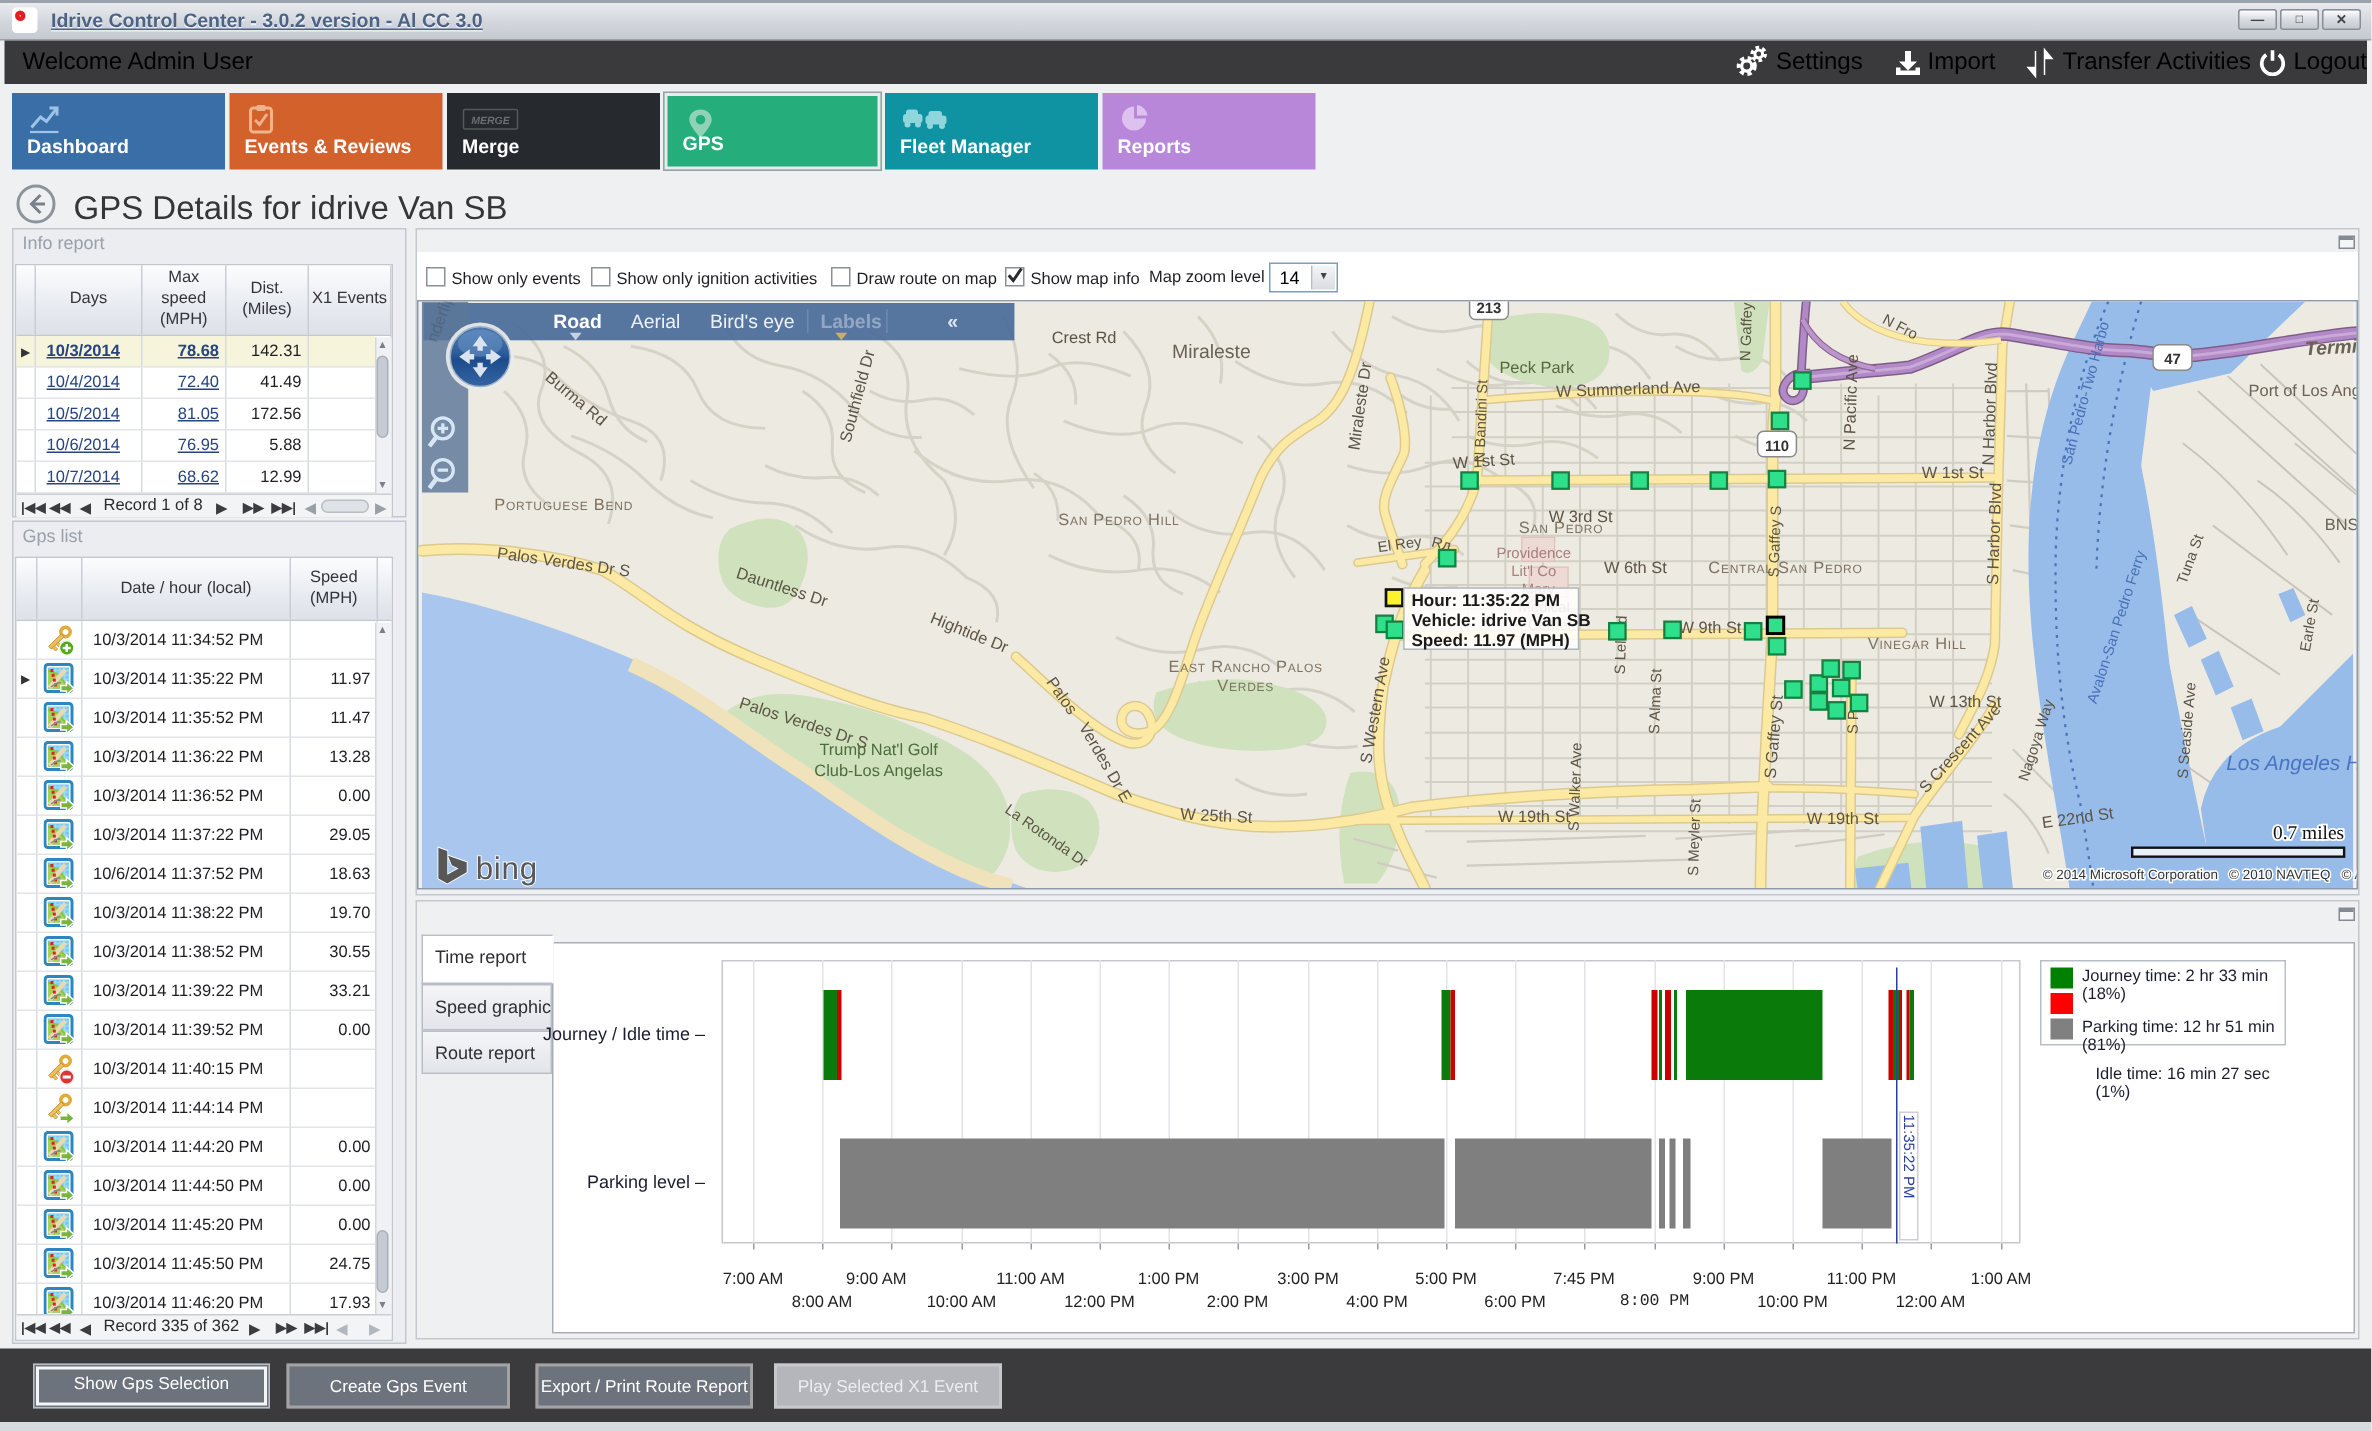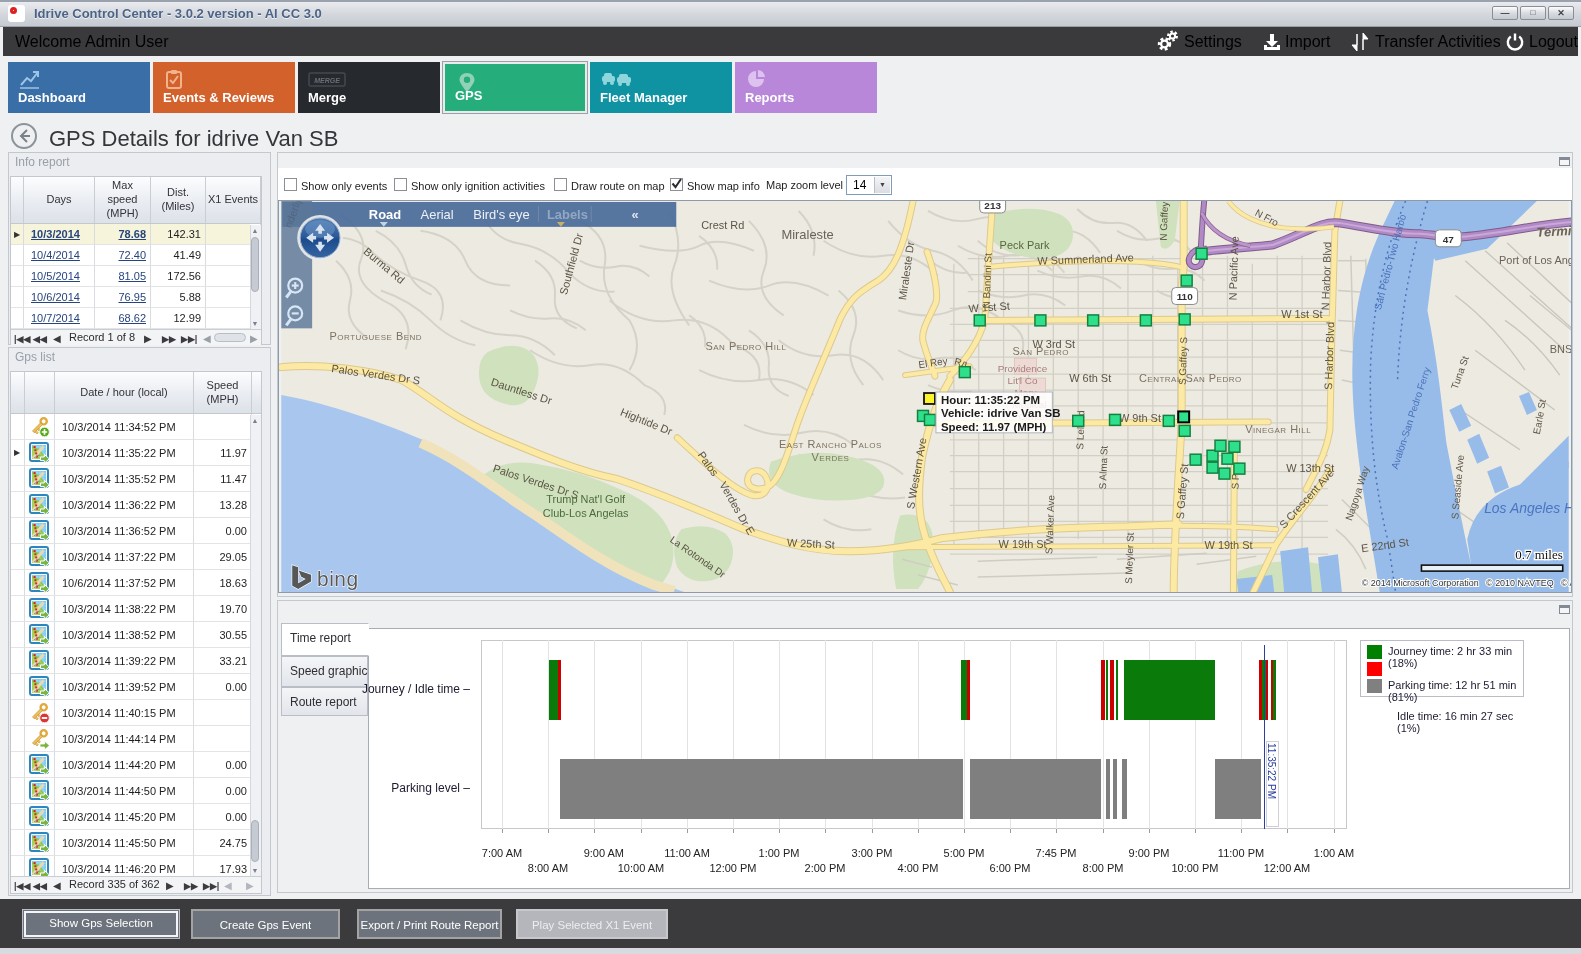--- a/index.html
+++ b/index.html
@@ -1,20 +1,20 @@
 <!DOCTYPE html>
 <html><head><meta charset="utf-8"><style>
 *{margin:0;padding:0;box-sizing:border-box;}
 body{font-family:"Liberation Sans",sans-serif;background:#eef0f1;}
 #page{position:relative;width:1581px;height:954px;background:#eef0f1;overflow:hidden;}
 .abs{position:absolute;}
 
 #titlebar{left:0;top:0;width:1581px;height:27px;background:linear-gradient(#e9ebee,#d2d6dc 55%,#c5cad2);border-bottom:1px solid #9aa0a8;border-top:2px solid #9aa3ad;}
 #title-ico{left:8px;top:5px;width:17px;height:17px;background:#fff;border-radius:3px;}
-#title-txt{left:34px;top:6px;font-size:13px;font-weight:bold;color:#4c6386;text-shadow:0 1px 0 #f0f2f5;}
+#title-txt{left:34px;top:6px;font-size:13px;font-weight:bold;color:#4c6386;text-shadow:0 1px 0 #f0f2f5;text-decoration:underline;}
 .winbtn{top:6px;width:26px;height:14px;border:1px solid #888d96;border-radius:2px;background:linear-gradient(#fdfdfe,#d9dce1 50%,#c4c9d0);color:#444;font-size:9px;text-align:center;line-height:12px;font-weight:bold;}
 
 #menubar{left:3px;top:27px;width:1575px;height:29px;background:#3a3a3c;color:#fff;}
 
 .tile{top:62px;height:51px;width:142px;color:#fff;}
 .tile .tlabel{position:absolute;left:10px;bottom:8px;font-size:13px;font-weight:bold;}
 .tile .ticon{position:absolute;left:10px;top:6px;}
 
 #backbtn{left:11px;top:123px;width:26px;height:26px;border-radius:50%;border:2px solid #8d939b;color:#6d737b;}
 #subtitle{left:49px;top:126px;font-size:22px;color:#35353a;}
@@ -1188,36 +1188,36 @@
 <div class="bar" style="left:970px;top:759px;width:131px;height:60px;background:#7f7f7f;"></div>
 <div class="bar" style="left:1106px;top:759px;width:4px;height:60px;background:#7f7f7f;"></div>
 <div class="bar" style="left:1113px;top:759px;width:4px;height:60px;background:#7f7f7f;"></div>
 <div class="bar" style="left:1122px;top:759px;width:5px;height:60px;background:#7f7f7f;"></div>
 <div class="bar" style="left:1215px;top:759px;width:46px;height:60px;background:#7f7f7f;"></div>
 <div class="bar" style="left:1267px;top:759px;width:9px;height:60px;background:#7f7f7f;"></div>
 <div class="abs" style="left:1264px;top:645px;width:1px;height:184px;background:#2b3f9e;"></div>
 <div class="abs" style="left:1266px;top:741px;width:13px;height:86px;background:#fff;border:1px solid #d0d0d4;"></div>
 <div class="abs" style="left:1266px;top:743px;font-size:10px;color:#2b3f9e;writing-mode:vertical-rl;">11:35:22 PM</div>
 <div class="abs" style="left:472px;top:847px;width:60px;text-align:center;font-size:11px;color:#222;">7:00 AM</div>
-<div class="abs" style="left:564px;top:847px;width:60px;text-align:right;font-size:11px;color:#222;">9:00 AM</div>
+<div class="abs" style="left:564px;top:847px;width:60px;text-align:left;font-size:11px;color:#222;">9:00 AM</div>
 <div class="abs" style="left:657px;top:847px;width:60px;text-align:center;font-size:11px;color:#222;">11:00 AM</div>
 <div class="abs" style="left:749px;top:847px;width:60px;text-align:center;font-size:11px;color:#222;">1:00 PM</div>
 <div class="abs" style="left:842px;top:847px;width:60px;text-align:center;font-size:11px;color:#222;">3:00 PM</div>
 <div class="abs" style="left:934px;top:847px;width:60px;text-align:center;font-size:11px;color:#222;">5:00 PM</div>
 <div class="abs" style="left:1026px;top:847px;width:60px;text-align:center;font-size:11px;color:#222;">7:45 PM</div>
 <div class="abs" style="left:1119px;top:847px;width:60px;text-align:center;font-size:11px;color:#222;">9:00 PM</div>
 <div class="abs" style="left:1211px;top:847px;width:60px;text-align:center;font-size:11px;color:#222;">11:00 PM</div>
 <div class="abs" style="left:1304px;top:847px;width:60px;text-align:center;font-size:11px;color:#222;">1:00 AM</div>
 <div class="abs" style="left:516px;top:862px;width:64px;text-align:center;font-size:11px;color:#222;">8:00 AM</div>
 <div class="abs" style="left:609px;top:862px;width:64px;text-align:center;font-size:11px;color:#222;">10:00 AM</div>
 <div class="abs" style="left:701px;top:862px;width:64px;text-align:center;font-size:11px;color:#222;">12:00 PM</div>
 <div class="abs" style="left:793px;top:862px;width:64px;text-align:center;font-size:11px;color:#222;">2:00 PM</div>
 <div class="abs" style="left:886px;top:862px;width:64px;text-align:center;font-size:11px;color:#222;">4:00 PM</div>
 <div class="abs" style="left:978px;top:862px;width:64px;text-align:center;font-size:11px;color:#222;">6:00 PM</div>
-<div class="abs" style="left:1071px;top:862px;width:64px;text-align:center;font-size:11px;color:#222;">8:00 PM</div>
+<div class="abs" style="left:1071px;top:862px;width:64px;text-align:center;font-size:11px;color:#222;font-family:Liberation Mono, monospace;">8:00 PM</div>
 <div class="abs" style="left:1163px;top:862px;width:64px;text-align:center;font-size:11px;color:#222;">10:00 PM</div>
 <div class="abs" style="left:1255px;top:862px;width:64px;text-align:center;font-size:11px;color:#222;">12:00 AM</div>
 <div class="abs" style="left:502.0px;top:829px;width:1px;height:4px;background:#9a9aa0;"></div>
 <div class="abs" style="left:548.2px;top:829px;width:1px;height:4px;background:#9a9aa0;"></div>
 <div class="abs" style="left:594.4px;top:829px;width:1px;height:4px;background:#9a9aa0;"></div>
 <div class="abs" style="left:640.6px;top:829px;width:1px;height:4px;background:#9a9aa0;"></div>
 <div class="abs" style="left:686.8px;top:829px;width:1px;height:4px;background:#9a9aa0;"></div>
 <div class="abs" style="left:733.0px;top:829px;width:1px;height:4px;background:#9a9aa0;"></div>
 <div class="abs" style="left:779.2px;top:829px;width:1px;height:4px;background:#9a9aa0;"></div>
 <div class="abs" style="left:825.4px;top:829px;width:1px;height:4px;background:#9a9aa0;"></div>

